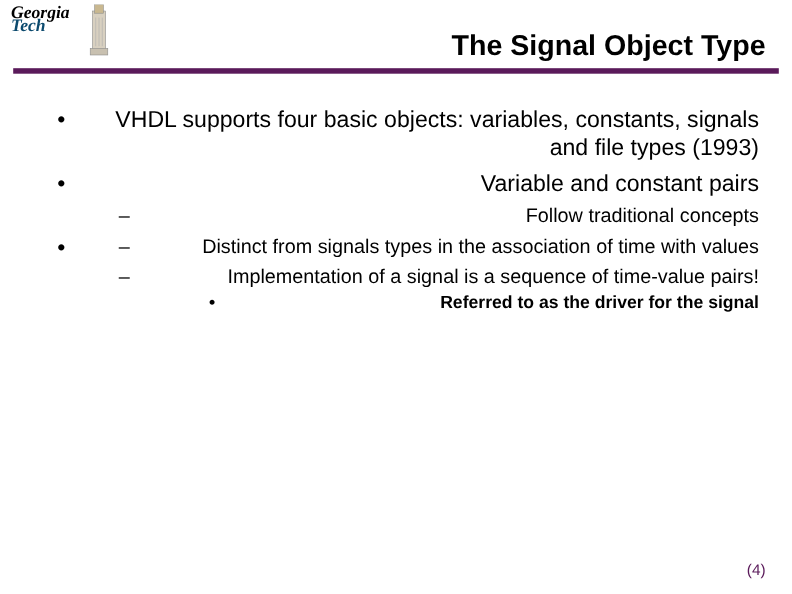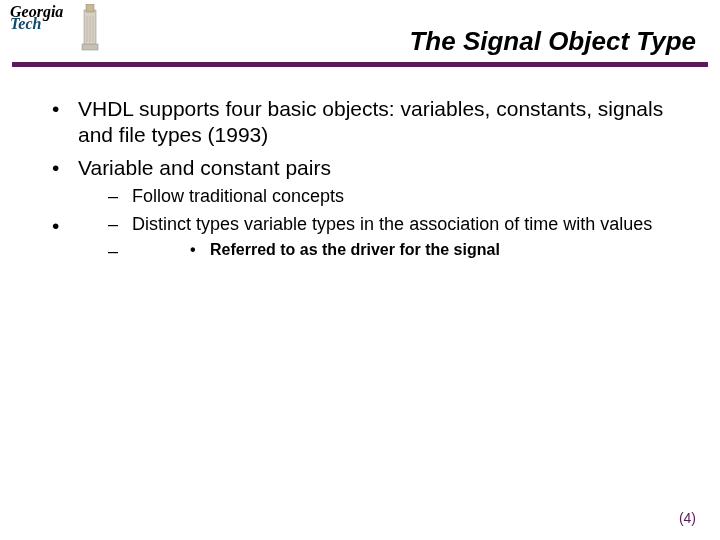--- a/index.html
+++ b/index.html
@@ -42,21 +42,20 @@
     left: 62px;
     top: 0px;
   }
   .title {
     position: absolute;
     right: 24px;
     top: 26px;
     font-size: 26px;
     font-weight: bold;
     color: #000;
-    font-style: italic;
   }
   .rule {
     position: absolute;
     left: 12px;
     top: 62px;
     width: 696px;
     height: 5px;
     background: #5a1a5a;
   }
   .content {
@@ -65,20 +64,21 @@
     top: 96px;
     right: 30px;
     font-size: 21px;
     color: #000;
     line-height: 1.25;
   }
   ul.top {
     list-style: none;
     margin: 0;
     padding: 0;
+    text-align: right;
   }
   ul.top > li {
     position: relative;
     padding-left: 32px;
     margin-bottom: 6px;
   }
   ul.top > li::before {
     content: "•";
     position: absolute;
     left: 6px;
@@ -159,23 +159,24 @@
       <span>Variable and constant pairs</span>
       <ul class="sub1">
         <li>
           <span>Follow traditional concepts</span>
         </li>
       </ul>
     </li>
     <li>
       <ul class="sub1">
         <li>
-          <span>Distinct types variable types in the association of time with values</span>
+          <span>Distinct from signals types in the association of time with values</span>
         </li>
         <li>
+          <span>Implementation of a signal is a sequence of time-value pairs!</span>
           <ul class="sub2">
             <li>
               <span>Referred to as the driver for the signal</span>
             </li>
           </ul>
         </li>
       </ul>
     </li>
   </ul>
 </div>

